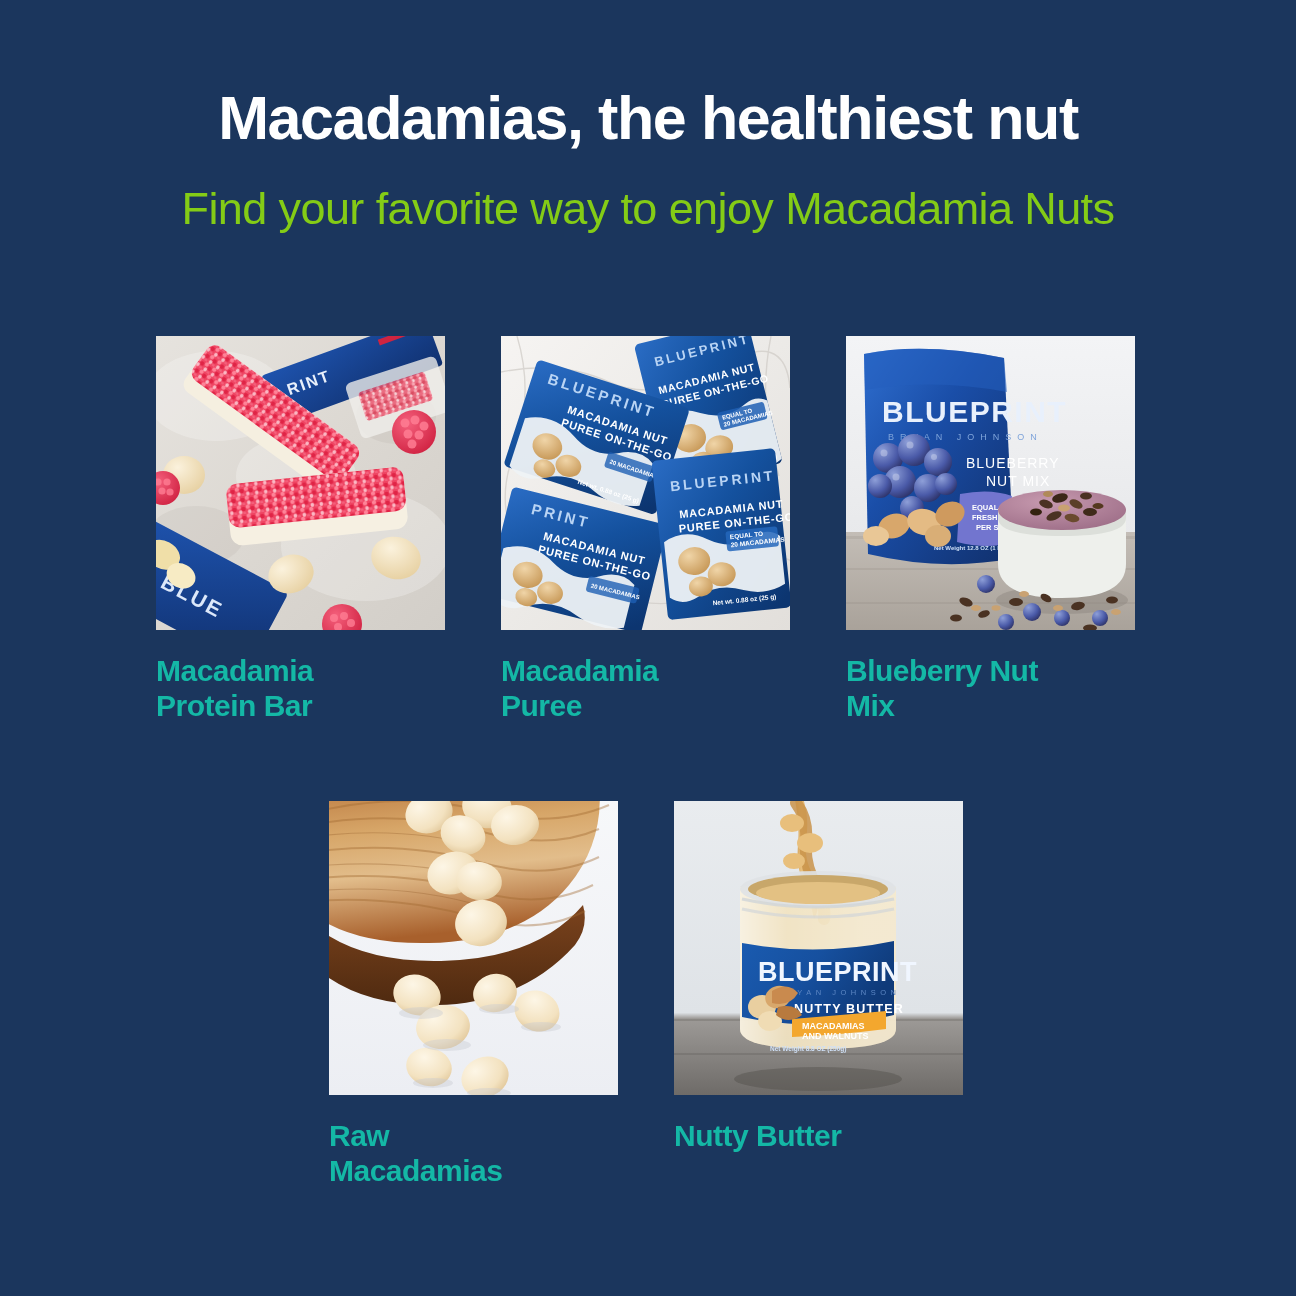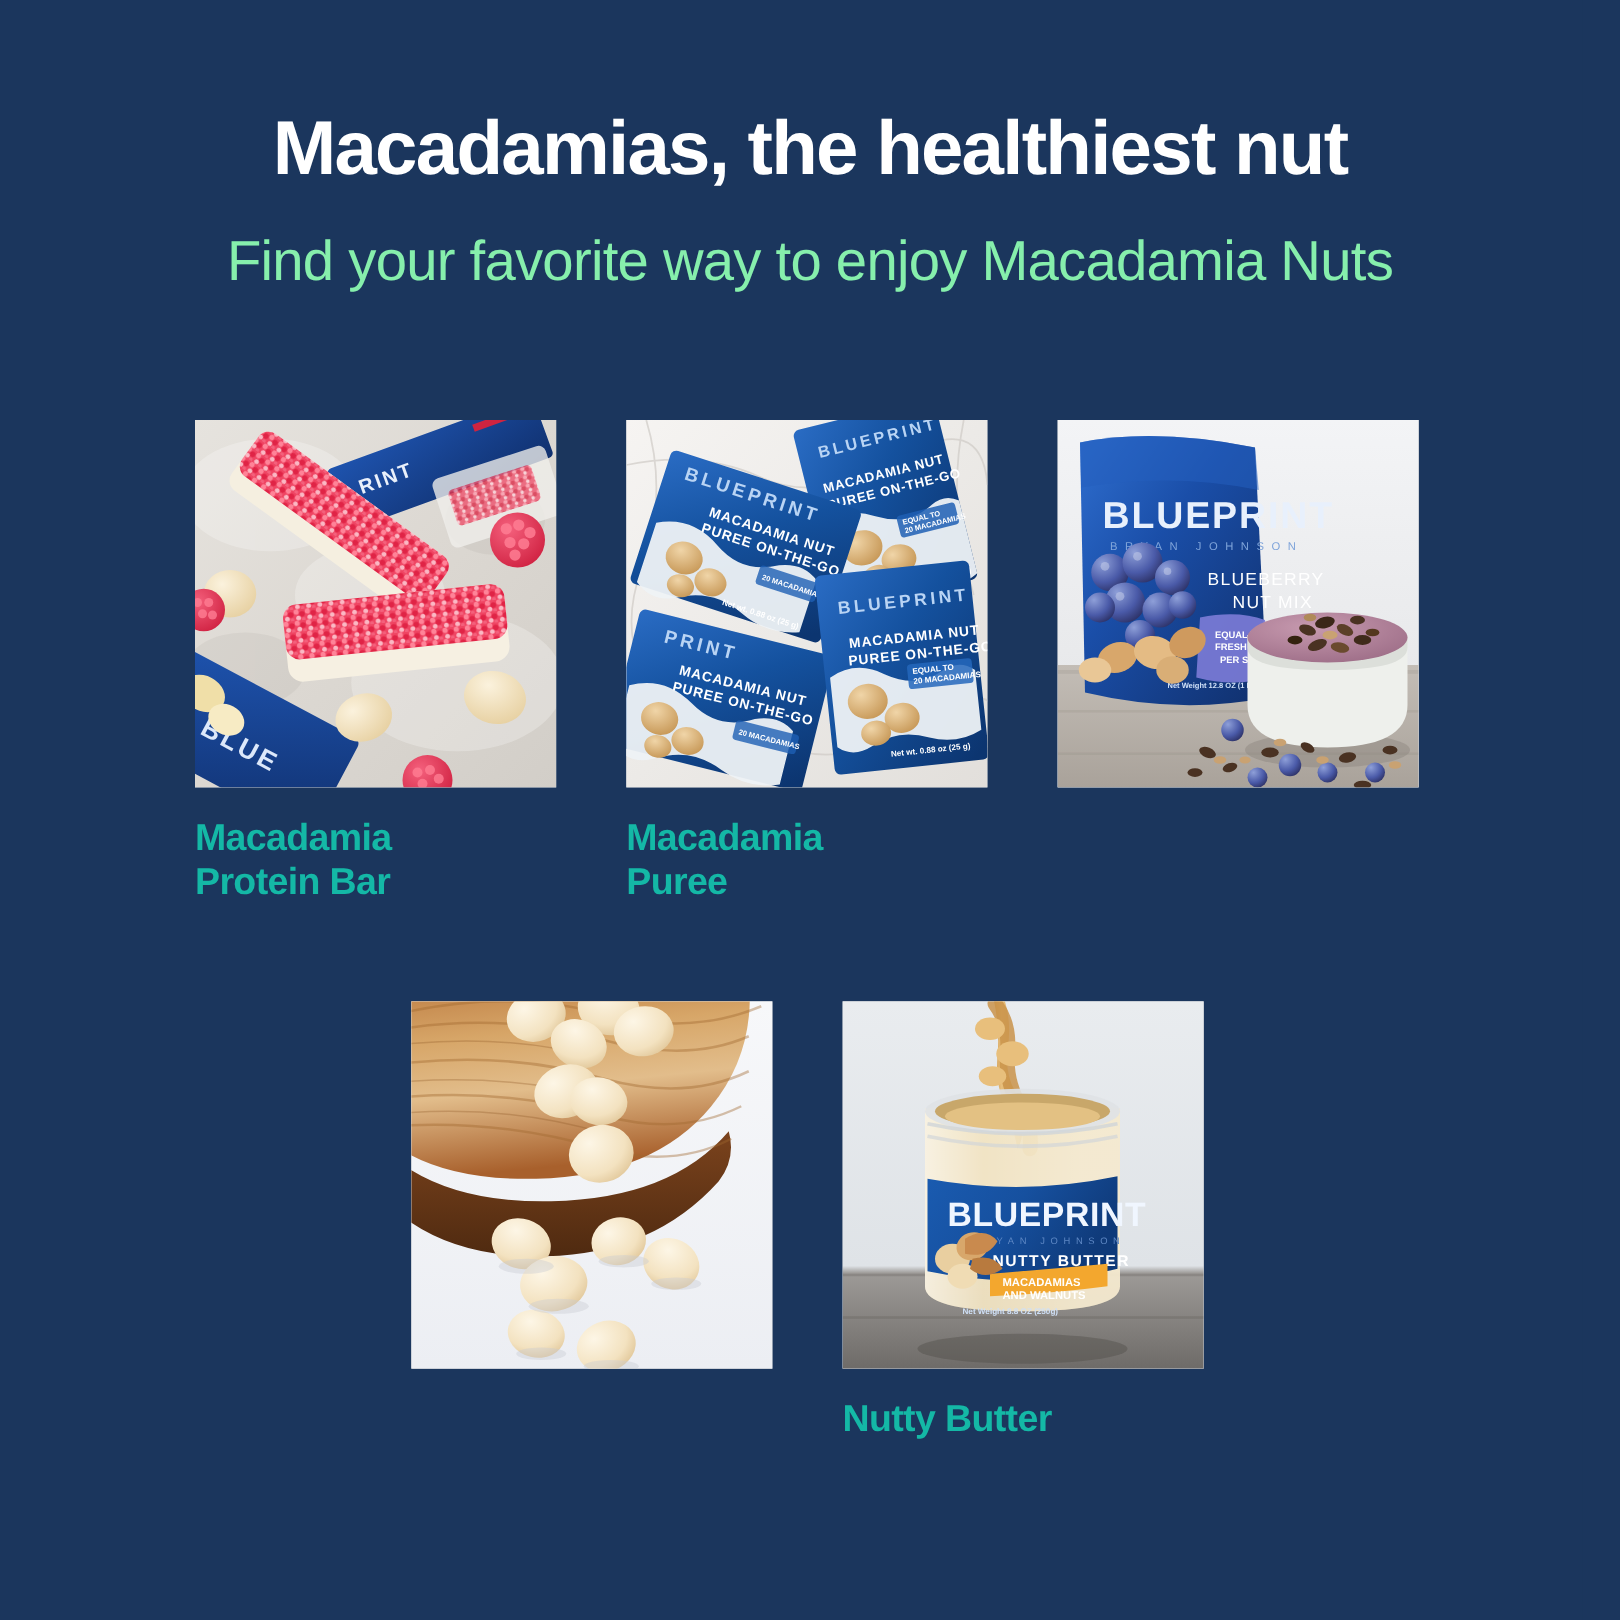--- a/index.html
+++ b/index.html
@@ -42,21 +42,21 @@
     margin-top: 86px;
     color: #FFFFFF;
   }
 
   .page-subtitle {
     font-size: 45px;
     font-weight: 400;
     letter-spacing: -0.6px;
     line-height: 1.1;
     margin-top: 34px;
-    color: #86efac;
+    color: #84cc16;
   }
 
   
   .grid-row {
     position: absolute;
     display: flex;
   }
 
   .row-1 { left: 156px; top: 336px; }
   .row-2 { left: 329px; top: 801px; }
@@ -427,20 +427,22 @@
             <g fill="#c9a272">
               <ellipse cx="130" cy="272" rx="5" ry="3"></ellipse>
               <ellipse cx="178" cy="258" rx="5" ry="3"></ellipse>
               <ellipse cx="212" cy="272" rx="5" ry="3"></ellipse>
               <ellipse cx="150" cy="272" rx="4.5" ry="2.8"></ellipse>
               <ellipse cx="270" cy="276" rx="5" ry="3"></ellipse>
             </g>
           </g>
         </svg>
       </div>
+      <div class="product-label">Blueberry Nut
+Mix</div>
     </div>
 
   </div>
 
   <div class="grid-row row-2">
 
     <div class="product-card">
       <div class="thumb">
         <svg viewBox="0 0 289 294" preserveAspectRatio="xMidYMid slice" aria-hidden="true">
           <defs>
@@ -507,20 +509,22 @@
           <g fill="#c8cbd2" opacity="0.4">
             <ellipse cx="92" cy="212" rx="22" ry="6"></ellipse>
             <ellipse cx="170" cy="208" rx="20" ry="5"></ellipse>
             <ellipse cx="212" cy="226" rx="20" ry="5"></ellipse>
             <ellipse cx="118" cy="244" rx="24" ry="6"></ellipse>
             <ellipse cx="104" cy="282" rx="20" ry="5"></ellipse>
             <ellipse cx="160" cy="292" rx="22" ry="5"></ellipse>
           </g>
         </svg>
       </div>
+      <div class="product-label">Raw
+Macadamias</div>
     </div>
 
     <div class="product-card">
       <div class="thumb">
         <svg viewBox="0 0 289 294" preserveAspectRatio="xMidYMid slice" aria-hidden="true">
           <defs>
             <linearGradient id="bgJar" x1="0" y1="0" x2="0" y2="1">
               <stop offset="0" stop-color="#e9ecef"></stop>
               <stop offset="0.72" stop-color="#dfe3e7"></stop>
               <stop offset="0.74" stop-color="#9d9a97"></stop>

